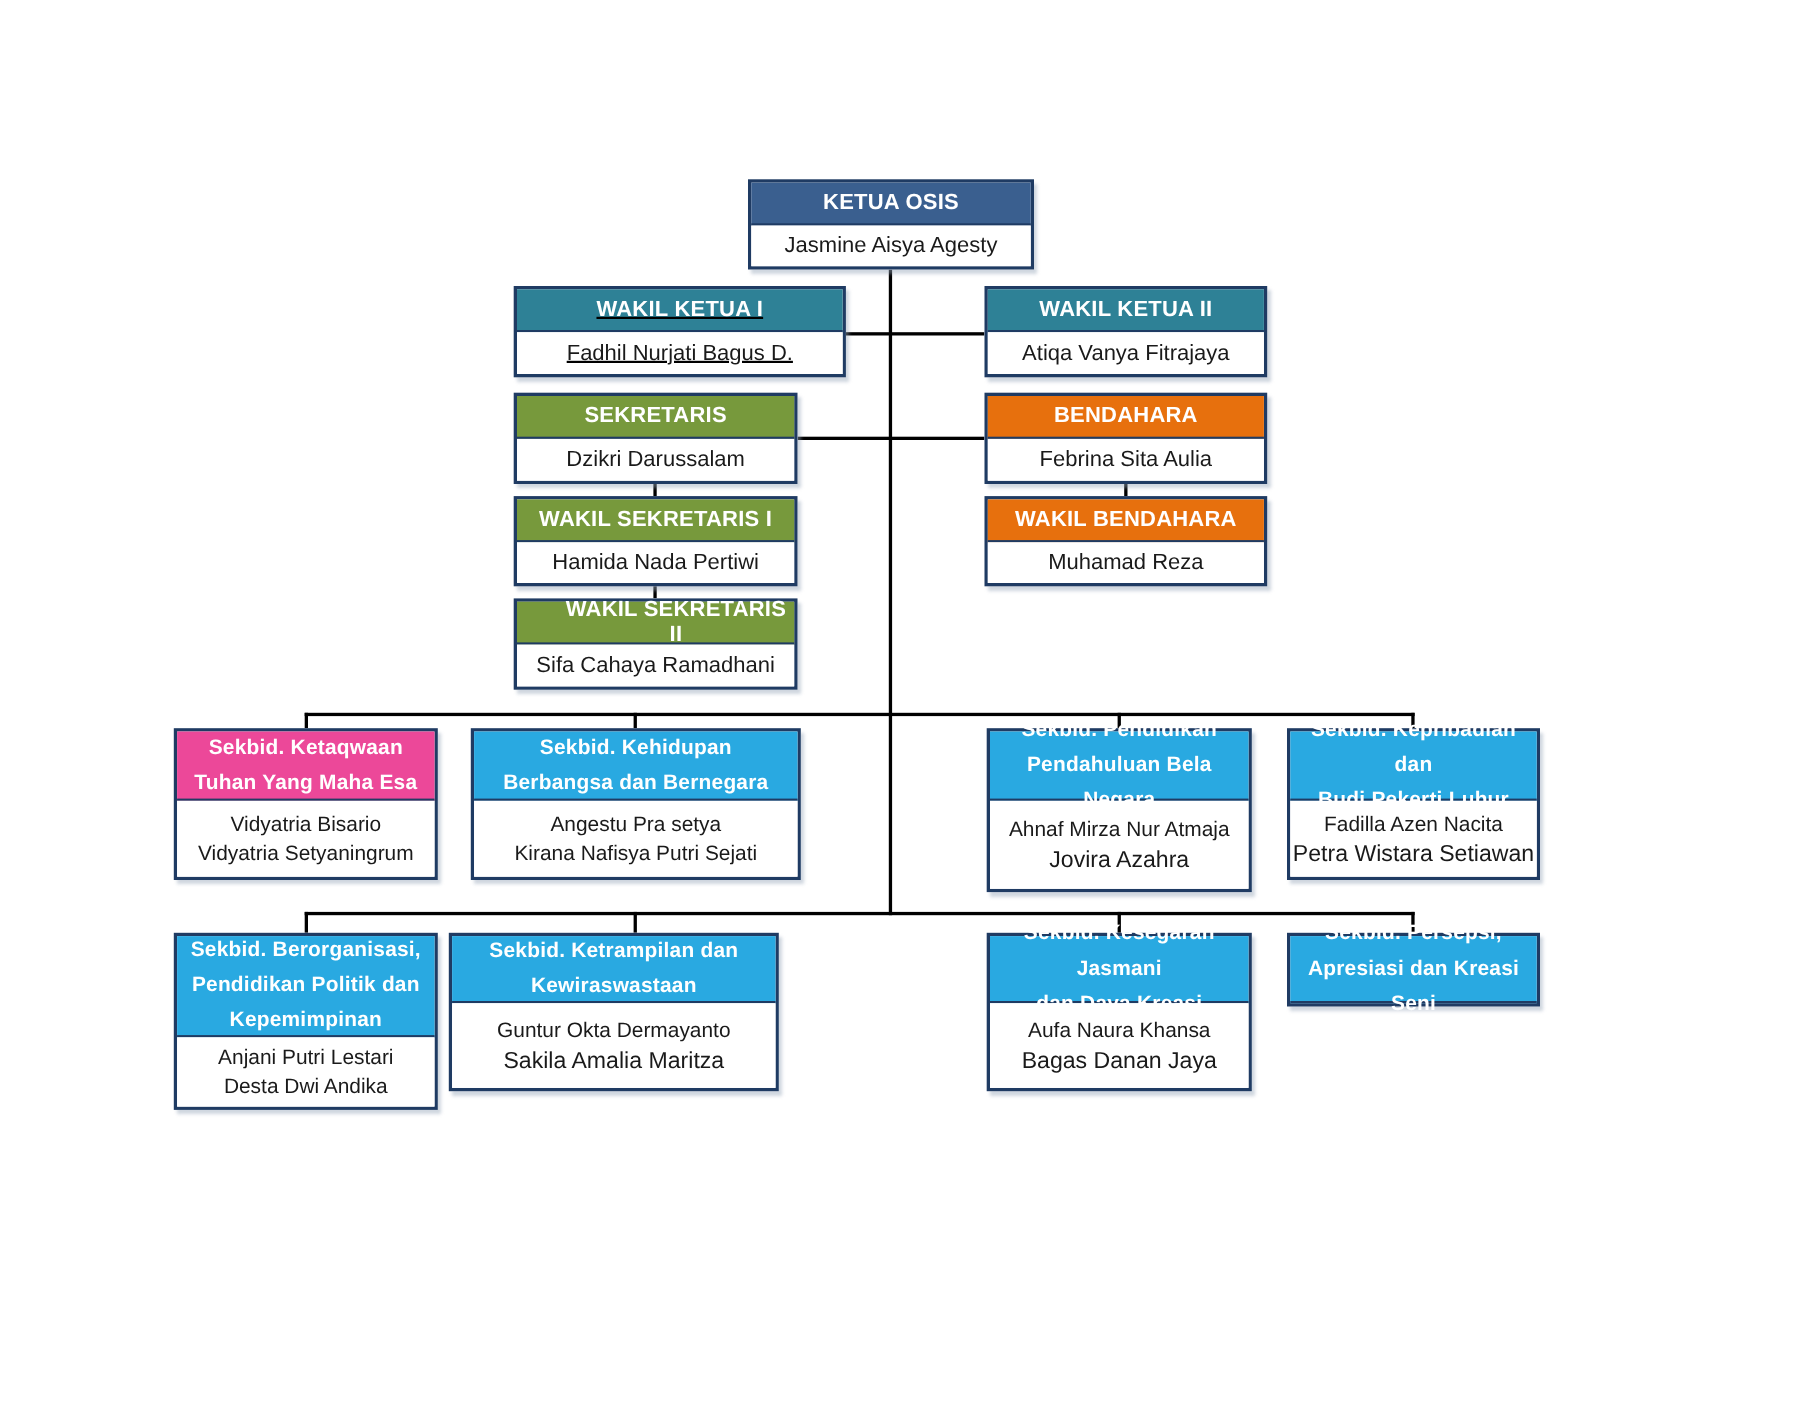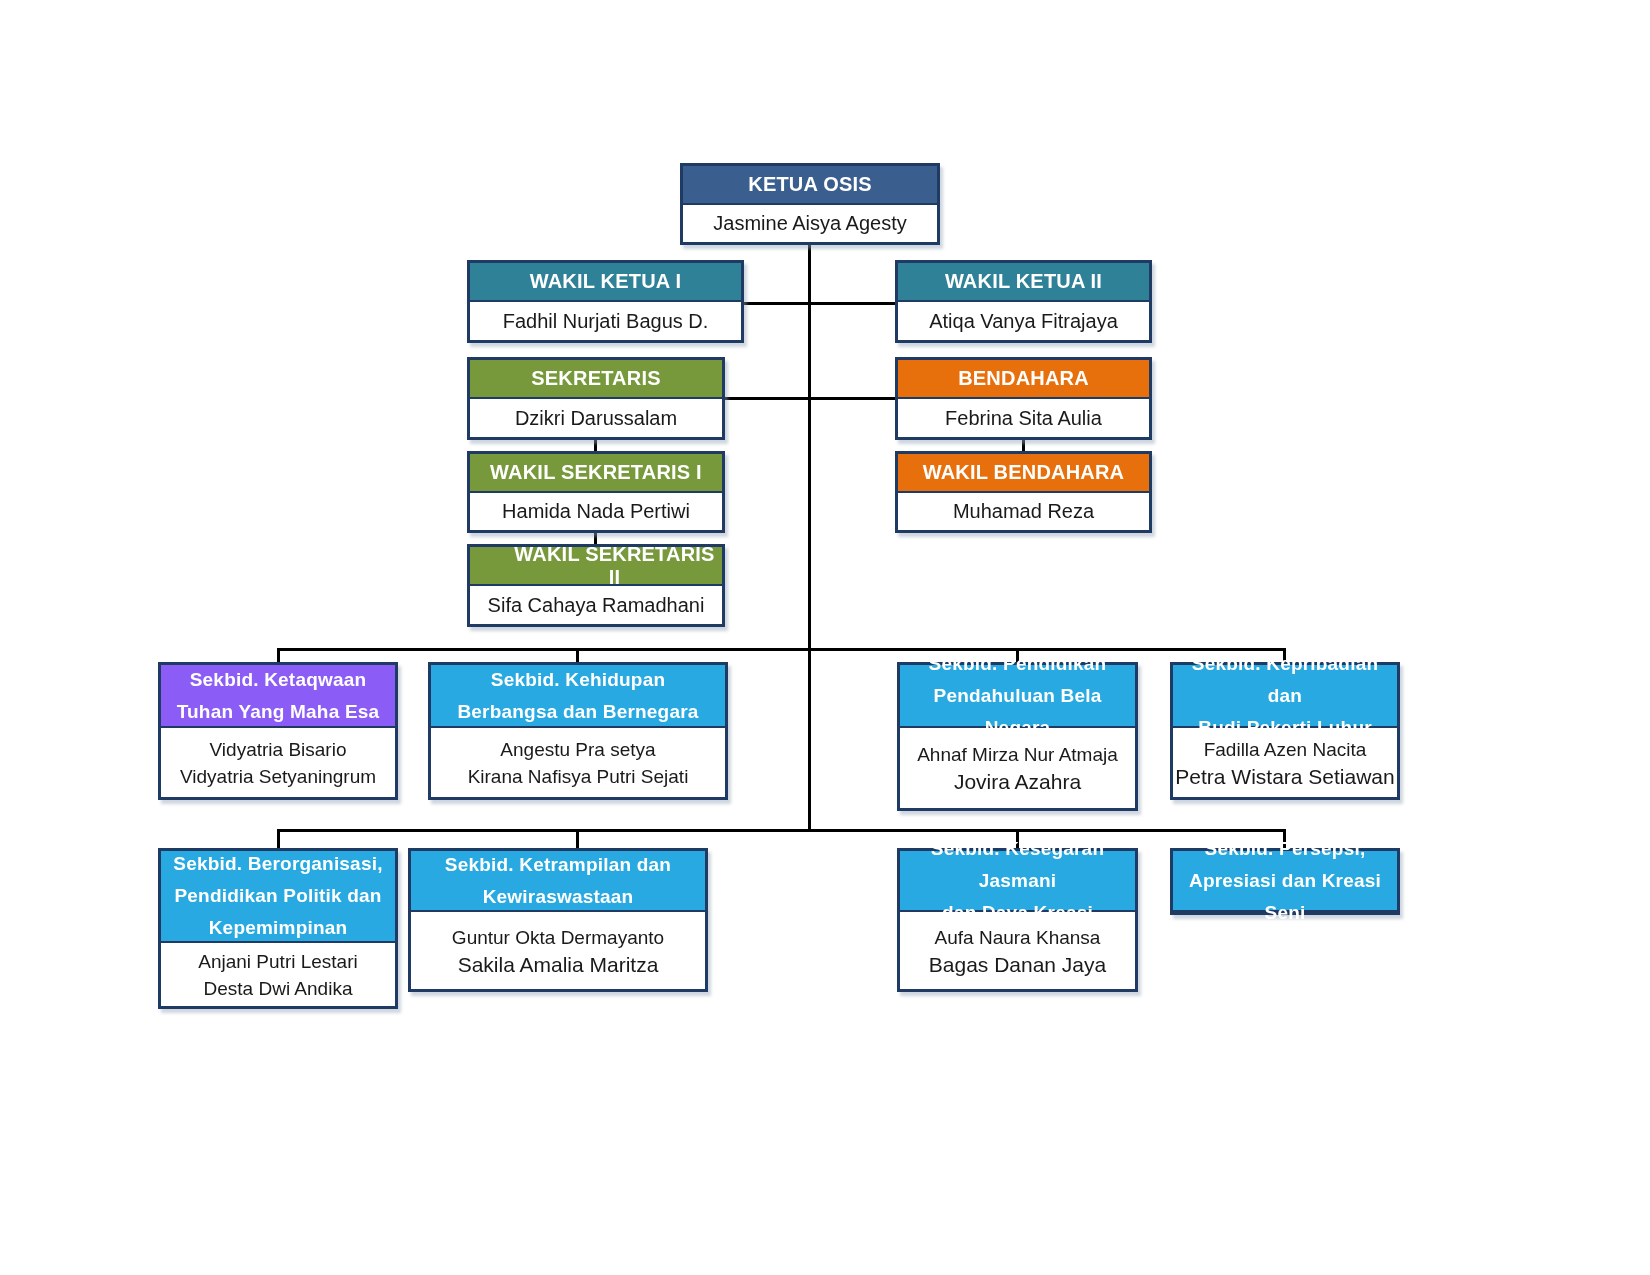--- a/index.html
+++ b/index.html
@@ -39,21 +39,21 @@
   <div class="line" style="left: 1016px; top: 829px; width: 3px; height: 19px; background-color: rgb(0, 0, 0);"></div>
   <div class="line" style="left: 1283px; top: 829px; width: 3px; height: 19px; background-color: rgb(0, 0, 0);"></div>
 
   <div class="node" style="left:680px;top:163px;width:260px;">
     <div class="hdr" style="height: 39px; background-color: rgb(58, 95, 143);">KETUA OSIS</div>
     <div class="body" style="height:37px;">
       <div>Jasmine Aisya Agesty</div>
     </div>
   </div>
 
-  <div class="node" style="left:467px;top:260px;width:277px;">
+  <div class="node" style="left:467px;top:260px;width:302px;text-decoration:underline;">
     <div class="hdr" style="height: 39px; background-color: rgb(46, 129, 150);">WAKIL KETUA I</div>
     <div class="body" style="height:38px;">
       <div>Fadhil Nurjati Bagus D.</div>
     </div>
   </div>
 
   <div class="node" style="left:895px;top:260px;width:257px;">
     <div class="hdr" style="height: 39px; background-color: rgb(46, 129, 150);">WAKIL KETUA II</div>
     <div class="body" style="height:38px;">
       <div>Atiqa Vanya Fitrajaya</div>
@@ -89,21 +89,21 @@
   </div>
 
   <div class="node" style="left:467px;top:544px;width:258px;">
     <div class="hdr" style="height: 39px; background-color: rgb(119, 153, 60); padding-left: 37px;">WAKIL SEKRETARIS II</div>
     <div class="body" style="height:38px;">
       <div>Sifa Cahaya Ramadhani</div>
     </div>
   </div>
 
   <div class="node" style="left:158px;top:662px;width:240px;">
-    <div class="hdr sek" style="height: 63px; background-color: #8b5cf6;">
+    <div class="hdr sek" style="height: 63px; background-color: #ec4899;">
       <div>Sekbid. Ketaqwaan</div>
       <div>Tuhan Yang Maha Esa</div>
     </div>
     <div class="body sek" style="height:69px;">
       <div>Vidyatria Bisario</div>
       <div>Vidyatria Setyaningrum</div>
     </div>
   </div>
 
   <div class="node" style="left:428px;top:662px;width:300px;">

